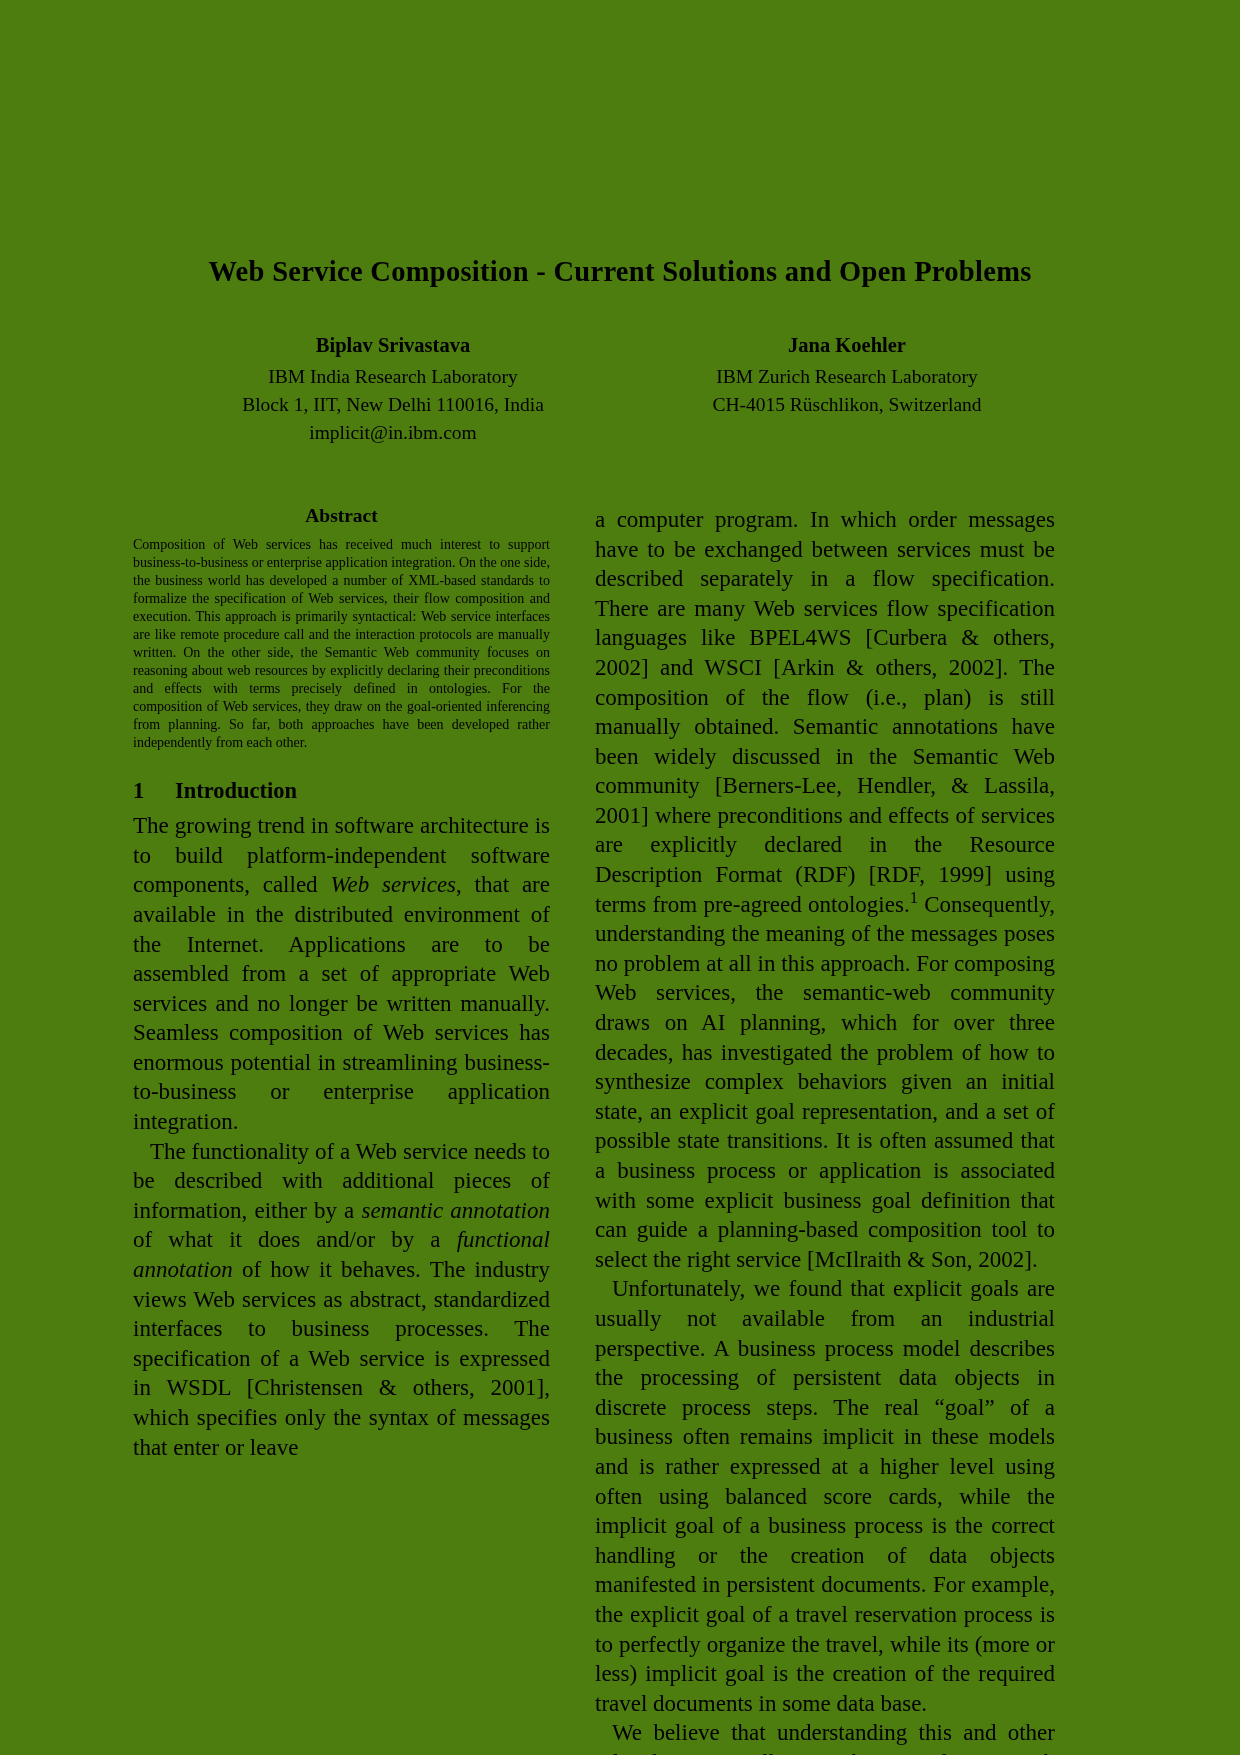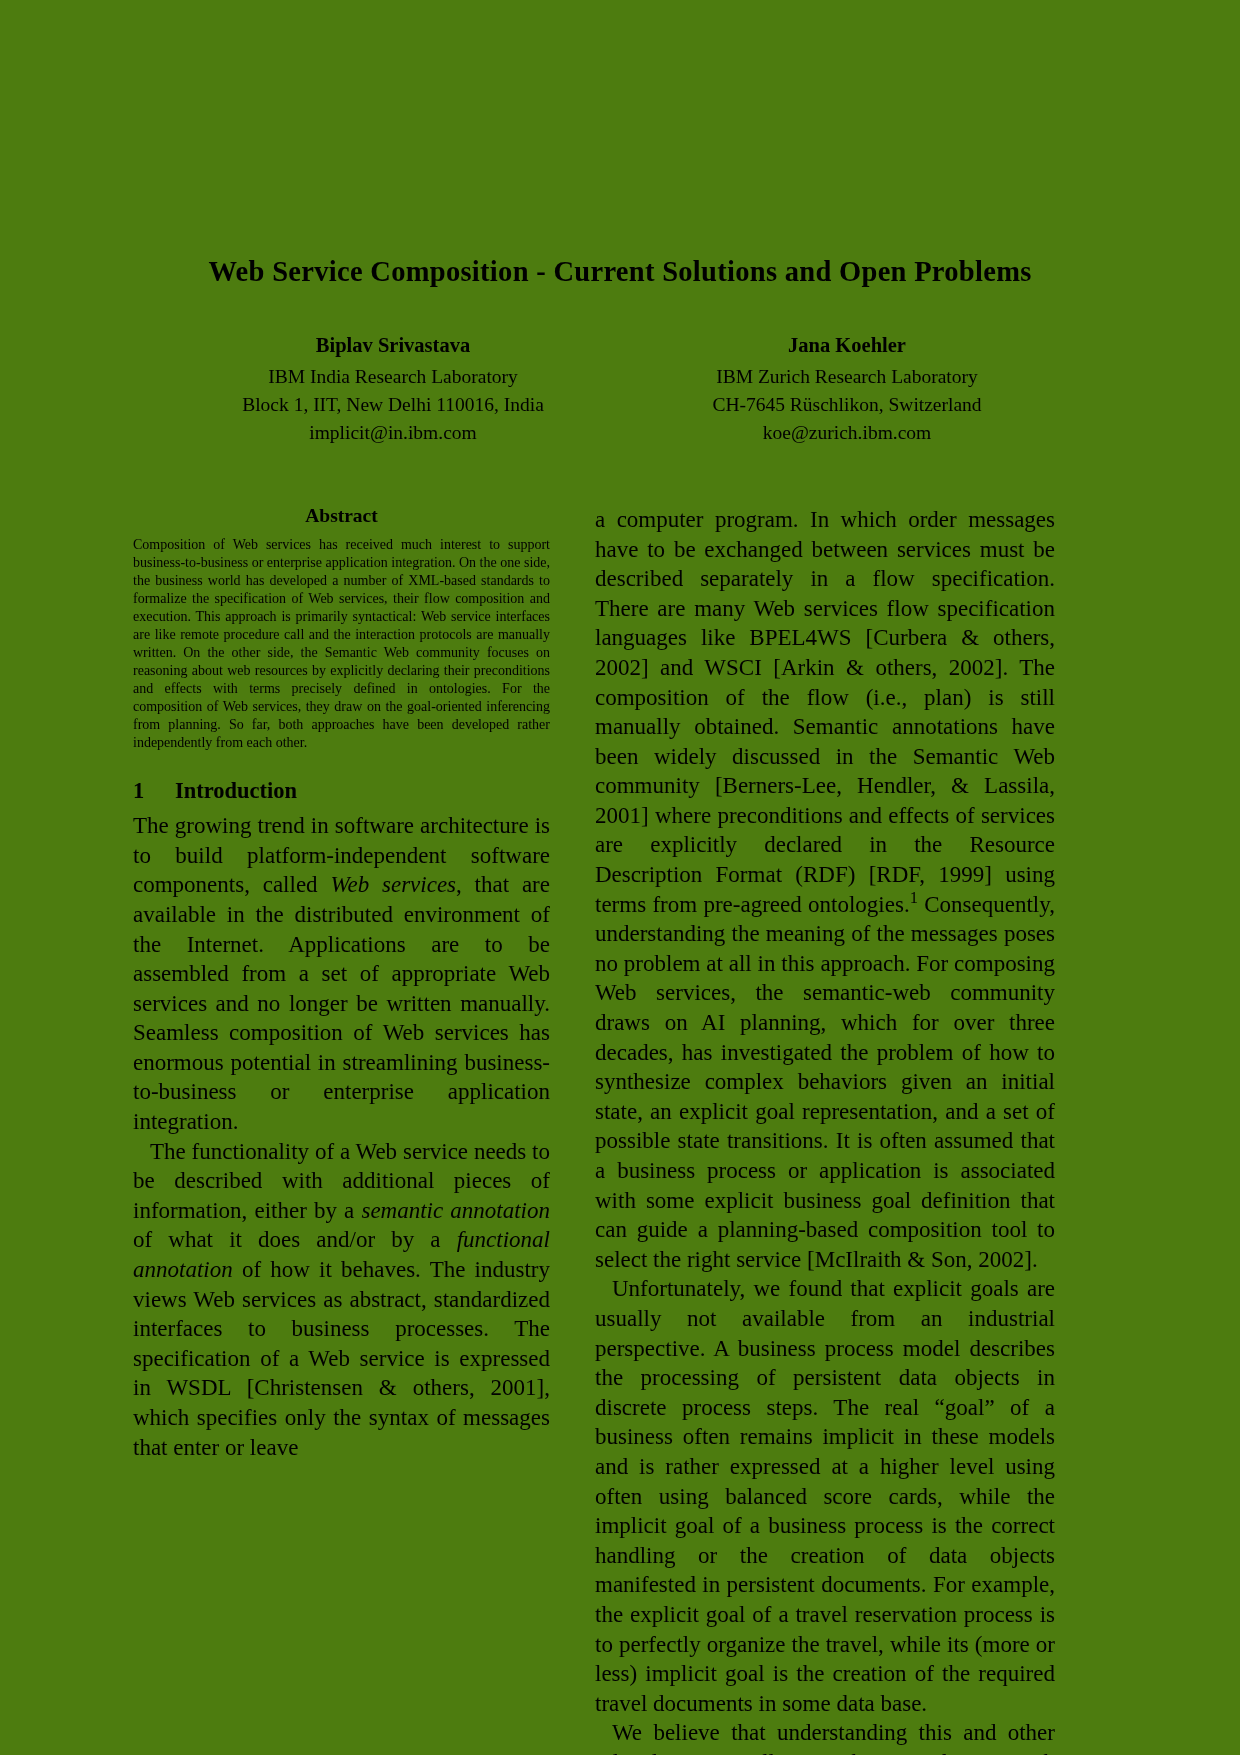--- a/index.html
+++ b/index.html
@@ -131,22 +131,21 @@
     <div class="authors">
       <div class="author-block">
         <div class="author-name">Biplav Srivastava</div>
         <div class="author-line">IBM India Research Laboratory</div>
         <div class="author-line">Block 1, IIT, New Delhi 110016, India</div>
         <div class="author-line">implicit@in.ibm.com</div>
       </div>
       <div class="author-block">
         <div class="author-name">Jana Koehler</div>
         <div class="author-line">IBM Zurich Research Laboratory</div>
-        <div class="author-line">CH-7645 Rüschlikon, Switzerland</div>
-        <div class="author-line">koe@zurich.ibm.com</div>
+        <div class="author-line">CH-4015 Rüschlikon, Switzerland</div>
       </div>
     </div>
 
     <div class="columns">
 
       <div class="col col-left">
         <div class="abstract-heading">Abstract</div>
         <div class="abstract-body">
           <p class="para">Composition of Web services has received much interest to support business-to-business or enterprise application integration. On the one side, the business world has developed a number of XML-based standards to formalize the specification of Web services, their flow composition and execution. This approach is primarily syntactical: Web service interfaces are like remote procedure call and the interaction protocols are manually written. On the other side, the Semantic Web community focuses on reasoning about web resources by explicitly declaring their preconditions and effects with terms precisely defined in ontologies. For the composition of Web services, they draw on the goal-oriented inferencing from planning. So far, both approaches have been developed rather independently from each other.</p>
         </div>

